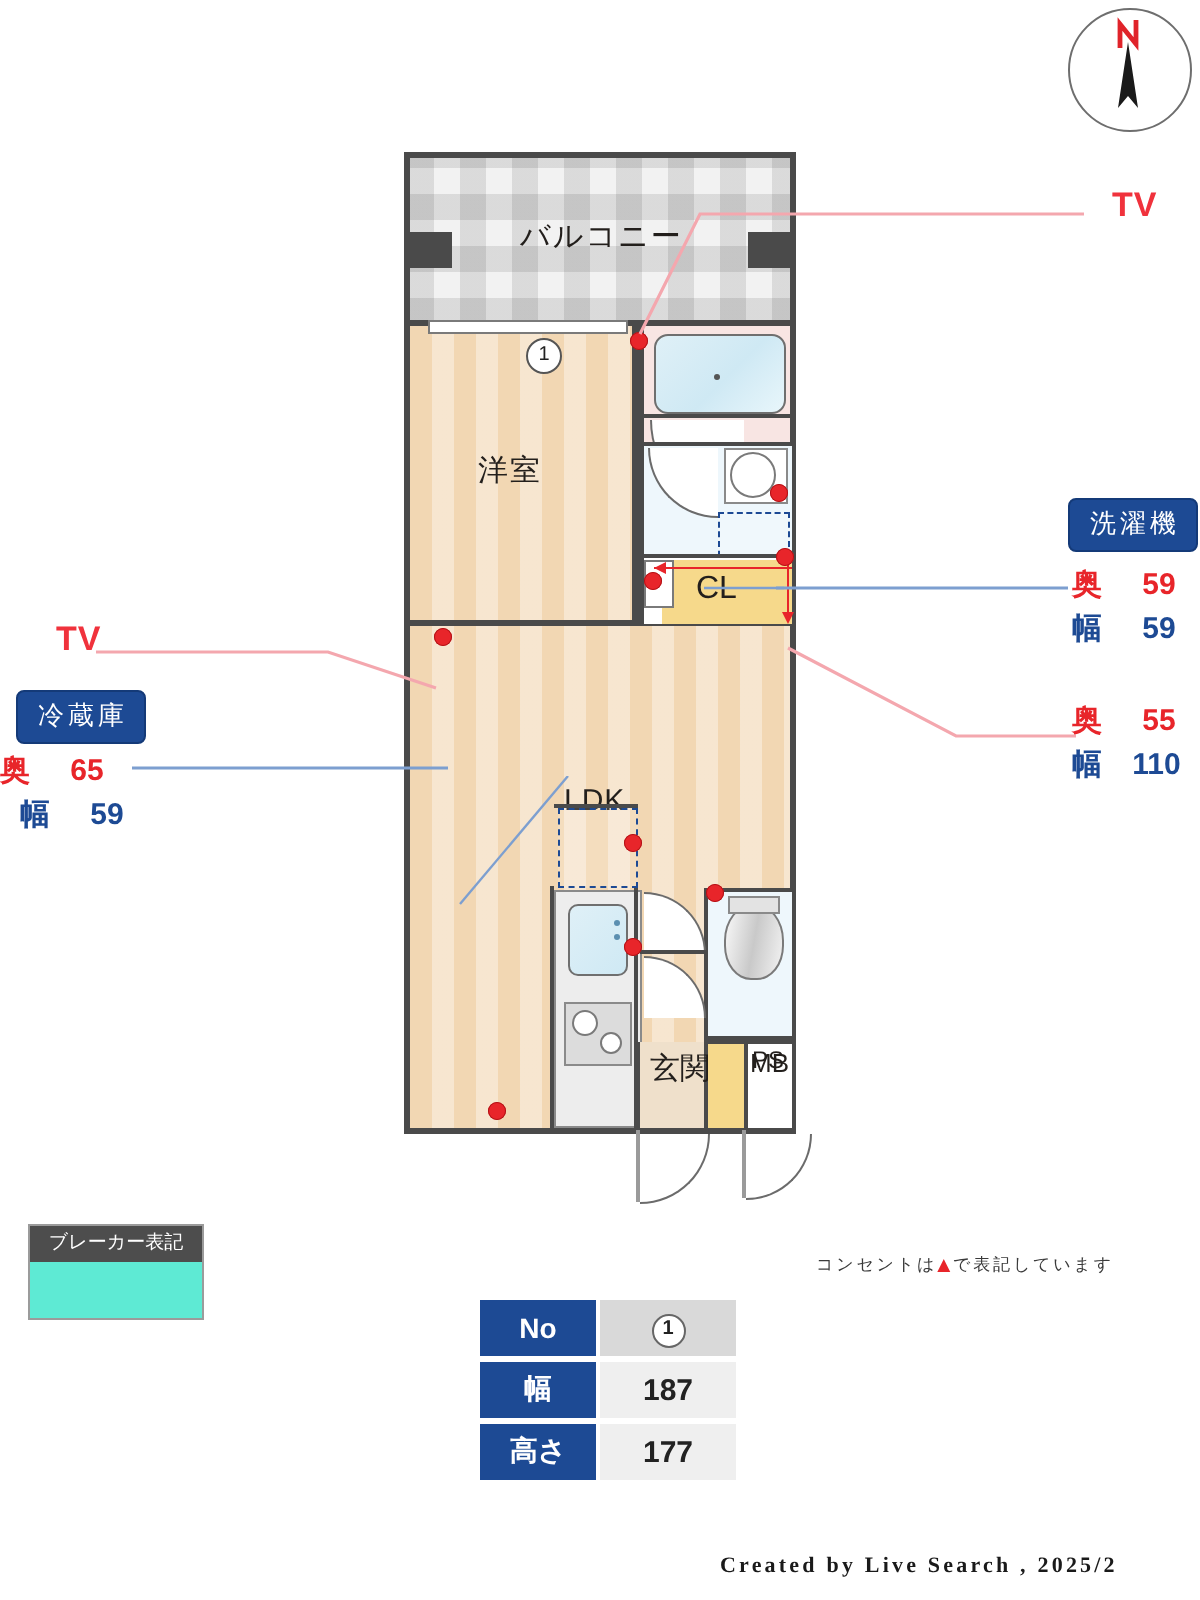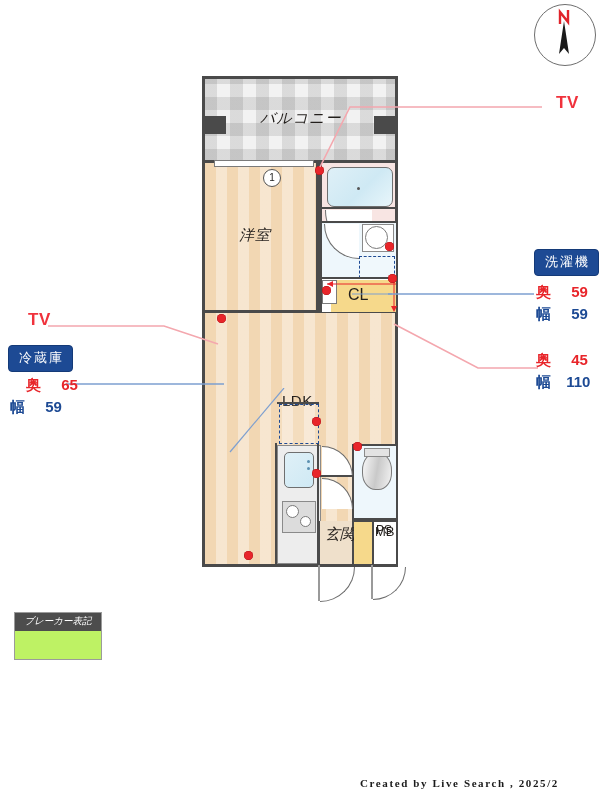--- a/index.html
+++ b/index.html
@@ -35,21 +35,21 @@
       repeating-linear-gradient(90deg, rgba(210,210,210,.55) 0 13px, rgba(0,0,0,0) 13px 26px),
       repeating-linear-gradient(0deg,  rgba(210,210,210,.55) 0 13px, rgba(0,0,0,0) 13px 26px);
     background-blend-mode:multiply;
   }
   .tilefloor{background:#eef7fc;}
   .pinkfloor{background:#f8e5e3;}
   .clfloor{background:#f6d98b;}
   .genkan{background:#efe0cb;}
 
   .roomlabel{position:absolute;color:#231f1c;white-space:nowrap;}
-  .jp{font-family:"DejaVu Sans","Liberation Sans",sans-serif;font-style:italic;}
+  .jp{font-family:"DejaVu Sans","Liberation Sans",sans-serif;}
 
   
   .circnum{
     position:absolute;width:16px;height:16px;border-radius:50%;
     border:1px solid #555;background:#fff;color:#222;
     font-size:10px;line-height:15px;text-align:center;
   }
 
   
   .outlet{position:absolute;width:9px;height:9px;border-radius:50%;
@@ -62,21 +62,21 @@
     font-size:13px;letter-spacing:2px;padding:3px 8px 4px 10px;
   }
   .dimrow{position:absolute;font-size:15px;font-weight:bold;white-space:nowrap;}
   .dimrow .k{color:#e8252a;}
   .dimrow .kb{color:#1d4a94;}
   .dimrow .v{color:#e8252a;}
   .dimrow .vb{color:#1d4a94;}
   .tvlabel{position:absolute;color:#f0323c;font-size:17px;font-weight:bold;letter-spacing:.5px;}
 
   
-  #breaker{left:14px;top:612px;width:86px;height:46px;border:1px solid #9b9b9b;background:#bef264;}
+  #breaker{left:14px;top:612px;width:86px;height:46px;border:1px solid #9b9b9b;background:#5eead4;}
   #breaker .hd{background:#4d4d4d;color:#fff;font-size:9.5px;text-align:center;
                padding:2px 0 3px;letter-spacing:0;}
   #breaker .val{color:#e8252a;font-size:20px;font-weight:bold;text-align:center;line-height:24px;}
 
   
   #curtain{left:238px;top:647px;width:132px;}
   #curtain .ttl{font-size:15px;color:#222;text-align:center;margin-bottom:9px;letter-spacing:1px;}
   #curtain table{border-collapse:separate;border-spacing:2px 3px;width:100%;}
   #curtain td{height:26px;}
   #curtain td.lbl{background:#1d4a94;color:#fff;font-size:14px;text-align:center;width:56px;font-weight:bold;}
@@ -273,40 +273,59 @@
   <span class="k">奥</span>
   <span class="v" style="margin-left:16px;">59</span>
 </div>
 <div class="dimrow" style="left:536px;top:305px;">
   <span class="kb">幅</span>
   <span class="vb" style="margin-left:16px;">59</span>
 </div>
 
 <div class="dimrow" style="left:536px;top:351px;">
   <span class="k">奥</span>
-  <span class="v" style="margin-left:16px;">45</span>
+  <span class="v" style="margin-left:16px;">55</span>
 </div>
 <div class="dimrow" style="left:536px;top:373px;">
   <span class="kb">幅</span>
   <span class="vb" style="margin-left:11px;margin-top:24px;">110</span>
 </div>
 
 <div class="tagbox" style="left:8px;top:345px;">冷蔵庫</div>
-<div class="dimrow" style="left:26px;top:376px;">
+<div class="dimrow" style="left:0;top:376px;">
   <span class="k">奥</span>
   <span class="v" style="margin-left:16px;">65</span>
 </div>
 <div class="dimrow" style="left:10px;top:398px;">
   <span class="kb">幅</span>
   <span class="vb" style="margin-left:16px;">59</span>
 </div>
 
 <div id="breaker" class="abs">
   <div class="hd jp">ブレーカー表記</div>
 </div>
 
 <div id="curtain" class="abs">
+  <table>
+    <tbody>
+        <tr>
+      <td class="lbl">No</td>
+      <td class="val first">
+        <span class="minicirc">1</span>
+      </td>
+    </tr>
+    <tr>
+      <td class="lbl jp">幅</td>
+      <td class="val">187</td>
+    </tr>
+    <tr>
+      <td class="lbl jp">高さ</td>
+      <td class="val">177</td>
+    </tr>
+  </tbody>
+    </table>
 </div>
 
 <div id="notes" class="abs jp">
+  <div><span>コンセントは</span><span class="tri">▲</span><span>で表記しています</span></div>
 </div>
 
 <div id="footer" class="abs">Created by Live Search , 2025/2</div>
 
 </body></html>

